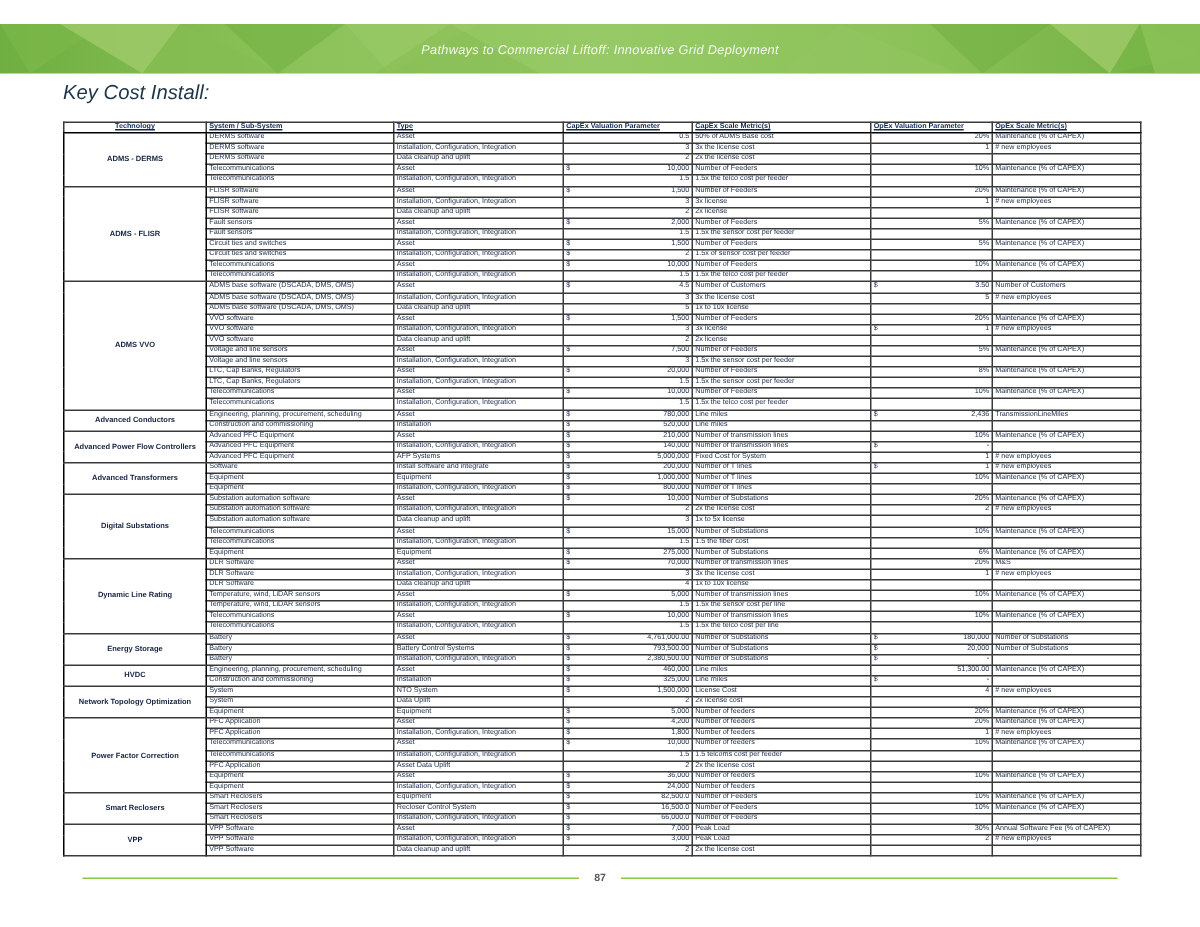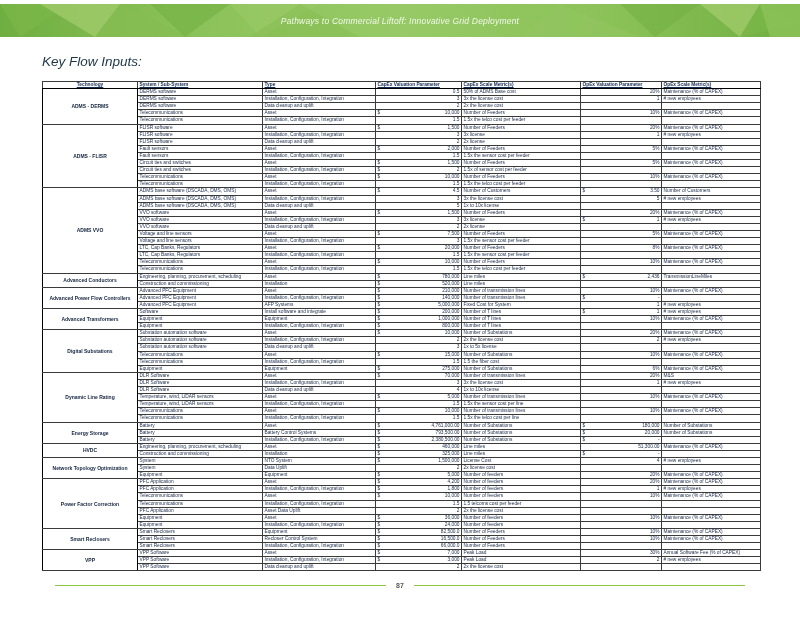--- a/index.html
+++ b/index.html
@@ -3,21 +3,21 @@
 <meta charset="utf-8">
 <style>
   html,body{margin:0;padding:0;}
   body{
     width:800px;height:618px;background:#ffffff;
     font-family:"Liberation Sans",sans-serif;
     position:relative;overflow:hidden;
   }
   
   .banner{
-    position:absolute;top:4px;left:0;width:800px;height:33px;
+    position:absolute;top:16px;left:0;width:800px;height:33px;
     background:linear-gradient(90deg,#6fae40 0%,#8ac157 22%,#97ca66 50%,#8ac157 78%,#6fae40 100%);
     overflow:hidden;
   }
   .banner svg{position:absolute;top:0;left:0;}
   .banner-title{
     position:absolute;top:0;left:0;width:100%;height:33px;
     display:flex;align-items:center;justify-content:center;
     font-style:italic;font-size:8.5px;color:#f2f8ea;letter-spacing:.2px;
   }
   
@@ -75,21 +75,21 @@
     <polygon points="300,0 360,33 250,33" fill="#84bb50" opacity="0.45"></polygon>
     <polygon points="700,0 760,0 740,33" fill="#a5cd6f" opacity="0.7"></polygon>
     <polygon points="740,33 760,0 800,20" fill="#7ab648" opacity="0.8"></polygon>
     <polygon points="620,0 700,0 655,33" fill="#6fae40" opacity="0.5"></polygon>
     <polygon points="560,0 640,33 520,33" fill="#94c661" opacity="0.45"></polygon>
     <polygon points="760,0 800,0 800,33 770,33" fill="#8ac157" opacity="0.9"></polygon>
   </svg>
   <div class="banner-title">Pathways to Commercial Liftoff: Innovative Grid Deployment</div>
 </div>
 
-<div class="page-title">Key Flow Inputs:</div>
+<div class="page-title">Key Cost Install:</div>
 
 <div class="table-wrap">
   <table id="cost-table">
     <colgroup>
       <col style="width:95px">
         <col style="width:125px">
         <col style="width:113px">
       <col style="width:86px">
         <col style="width:119px">
         <col style="width:81px">

